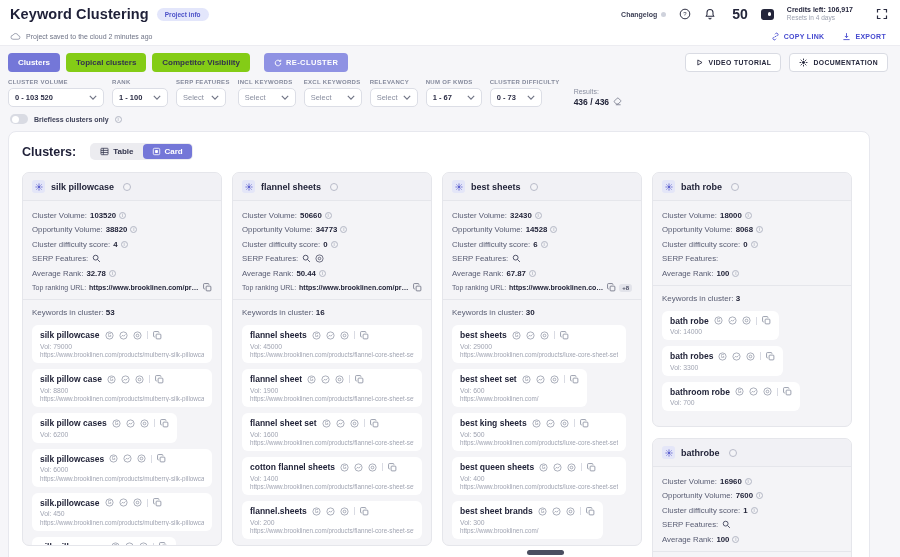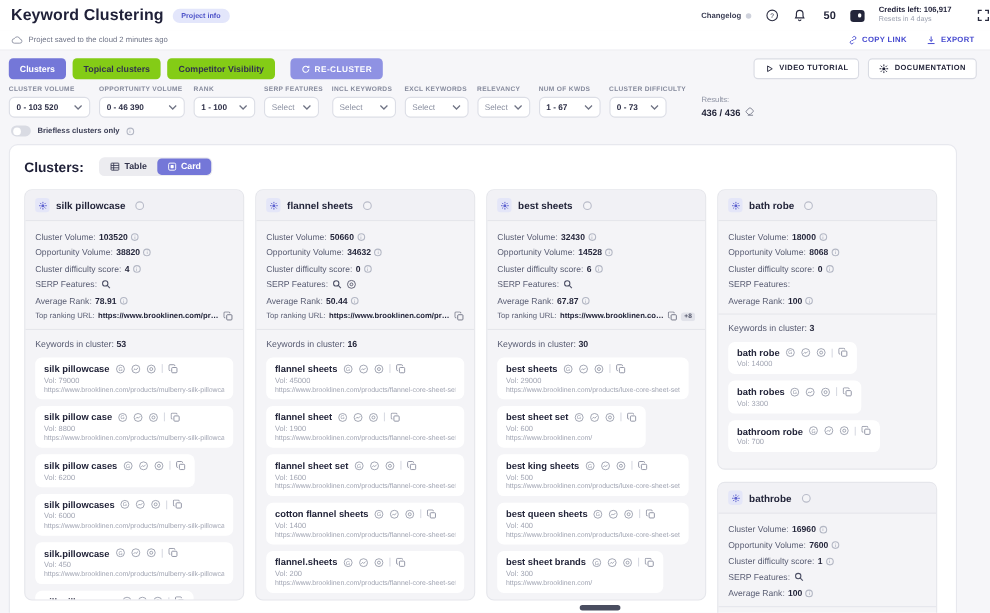--- a/index.html
+++ b/index.html
@@ -1,30 +1,30 @@
 <!DOCTYPE html>
 <html><head>
 <meta charset="utf-8">
 <style>
   * { margin:0; padding:0; box-sizing:border-box; }
   html,body { width:900px; height:557px; overflow:hidden; background:#f6f6f9;
     font-family:"Liberation Sans", sans-serif; color:#23253a; position:relative; }
 
   
   .app-header { height:28px; background:#fff; display:flex; 
-    justify-content:space-between; padding:0 0 0 10px; }
+    justify-content:space-between; padding:0 12px 0 10px; }
   .hdr-left { display:flex; align-items:center; gap:8px; }
   .app-title { font-size:14.5px; font-weight:bold; color:#1f2038; letter-spacing:.1px; }
   .badge-pill { background:#e3e6fb; color:#4d52c8; font-size:6.5px; font-weight:bold;
     padding:3px 8px; border-radius:9px; cursor:pointer; }
   .hdr-right { display:flex; align-items:center; gap:13px; }
   .changelog { display:flex; align-items:center; gap:4px; font-size:7px; font-weight:bold; color:#3c3f55; cursor:pointer;}
   .dot { width:5px; height:5px; border-radius:50%; background:#cfd2dc; }
   .hdr-ic { width:12px; height:12px; color:#2a2c40; display:inline-flex; cursor:pointer; }
-  .bell-wrap { display:flex; align-items:center; gap:16px; font-size:10px; font-weight:600; cursor:pointer;}
+  .bell-wrap { display:flex; align-items:center; gap:16px; font-size:14px; font-weight:600; cursor:pointer;}
   .credits-ic { width:13px; height:11px; background:#23253a; border-radius:3px; position:relative; cursor:pointer;}
   .credits-ic:after { content:""; position:absolute; right:2.5px; top:3.5px; width:3.5px; height:3.5px;
     border-radius:50%; background:#fff; }
   .credits { line-height:1.25; }
   .credits .l1 { font-size:7px; font-weight:bold; color:#1f2038; }
   .credits .l2 { font-size:6.5px; color:#9ba0af; }
   .fs-ic { margin-left:10px; }
 
   
   .saved-bar { height:18px; background:#fff; border-bottom:1px solid #ececf1;
@@ -236,33 +236,22 @@
           </svg>
       </span>
       <span>DOCUMENTATION</span>
     </div>
   </div>
 </div>
 
 <div class="filters-row">
     <div class="filter">
       <label>CLUSTER VOLUME</label>
-      <div class="fbox" style="width: 74px; justify-content: space-between;">
+      <div class="fbox" style="width: 96px; justify-content: space-between;">
         <span>0 - 103 520</span>
-        <span class="chev">
-          <svg viewBox="0 0 10 6" fill="none" stroke="currentColor" stroke-width="1.4">
-            <path d="M1 1l4 4 4-4"></path>
-          </svg>
-        </span>
-      </div>
-    </div>
-    <div class="filter">
-      <label>OPPORTUNITY VOLUME</label>
-      <div class="fbox" style="width: 78px;">
-        <span>0 - 46 390</span>
         <span class="chev">
           <svg viewBox="0 0 10 6" fill="none" stroke="currentColor" stroke-width="1.4">
             <path d="M1 1l4 4 4-4"></path>
           </svg>
         </span>
       </div>
     </div>
     <div class="filter">
       <label>RANK</label>
       <div class="fbox" style="width: 56px;">
@@ -428,21 +417,21 @@
               <span>SERP Features:</span>
               <span class="serp-ic">
                 <svg viewBox="0 0 16 16" fill="none" stroke="currentColor" stroke-width="1.7">
                   <circle cx="6.5" cy="6.5" r="4.3"></circle>
                   <line x1="9.8" y1="9.8" x2="14" y2="14"></line>
                 </svg>
               </span>
             </div>
             <div class="stat-row">
               <span>Average Rank:</span>
-              <b>78.91</b>
+              <b>32.78</b>
               <span class="info-i">i</span>
             </div>
             <div class="stat-row url-row">
               <span>Top ranking URL:</span>
               <span class="urlv">https://www.brooklinen.com/products/mulberr...</span>
               <span class="mini-ic">
                 <svg viewBox="0 0 16 16" fill="none" stroke="currentColor" stroke-width="1.5">
                   <rect x="5.5" y="5.5" width="8.5" height="8.5" rx="1.5"></rect>
                   <path d="M10.5 3.2V2.6A1.6 1.6 0 0 0 8.9 1H2.6A1.6 1.6 0 0 0 1 2.6v6.3a1.6 1.6 0 0 0 1.6 1.6h.6"></path>
                 </svg>
@@ -665,21 +654,21 @@
             <span class="radio"></span>
           </div>
           <div class="stats">
             <div class="stat-row">
               <span>Cluster Volume:</span>
               <b>50660</b>
               <span class="info-i">i</span>
             </div>
             <div class="stat-row">
               <span>Opportunity Volume:</span>
-              <b>34632</b>
+              <b>34773</b>
               <span class="info-i">i</span>
             </div>
             <div class="stat-row">
               <span>Cluster difficulty score:</span>
               <b>0</b>
               <span class="info-i">i</span>
             </div>
             <div class="stat-row">
               <span>SERP Features:</span>
               <span class="serp-ic">

